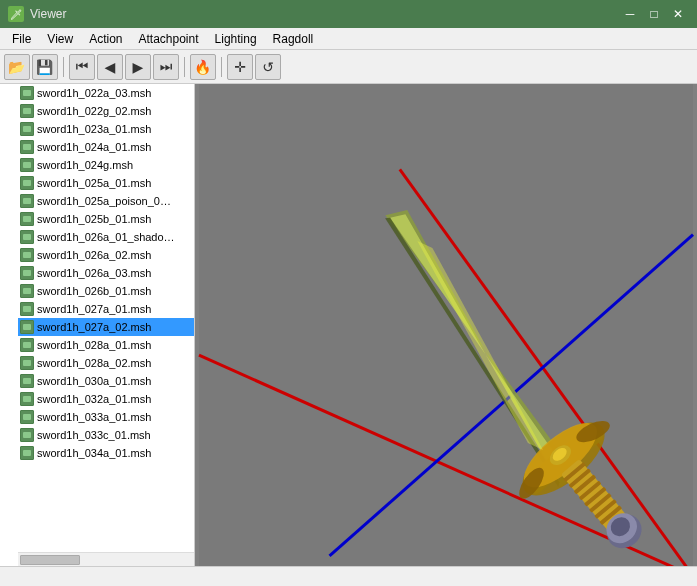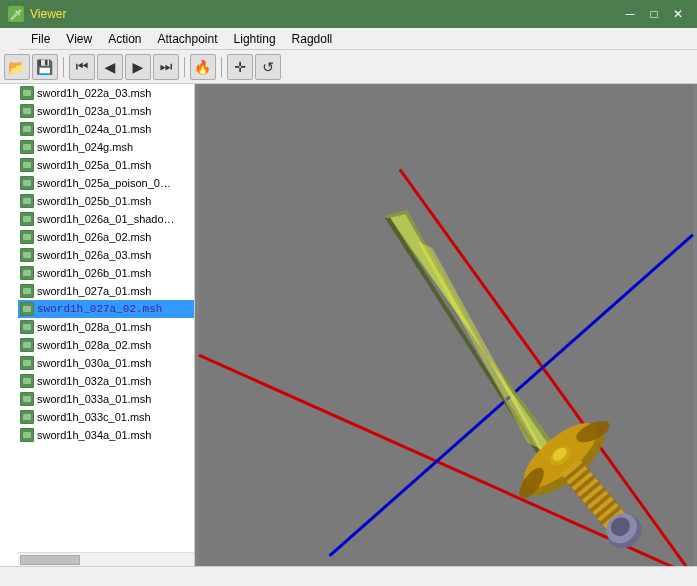--- a/index.html
+++ b/index.html
@@ -33,21 +33,21 @@
       height: 16px;
       background: #6ab04c;
       border-radius: 2px;
       display: flex;
       align-items: center;
       justify-content: center;
       font-size: 10px;
     }
     #title-text {
       font-size: 12px;
-      color: #fde047;
+      color: #e5e5e5;
     }
     #title-bar-controls {
       display: flex;
       gap: 2px;
     }
     .title-btn {
       width: 22px;
       height: 22px;
       background: transparent;
       border: none;
@@ -61,21 +61,20 @@
     }
 
     
     #menu-bar {
       background: #f0f0f0;
       border-bottom: 1px solid #ccc;
       display: flex;
       align-items: center;
       height: 22px;
       padding: 0 4px;
-      margin-left: 19px;
     }
     .menu-item {
       padding: 2px 8px;
       cursor: pointer;
       border-radius: 2px;
       color: #000;
     }
 
     
     #toolbar {
@@ -144,22 +143,21 @@
       display: flex;
       align-items: center;
       height: 18px;
       padding: 0 2px;
       cursor: pointer;
       white-space: nowrap;
       overflow: hidden;
     }
     .list-item.selected {
       background: #3399ff;
-      color: #4c1d95;
-      font-family: Liberation Mono, monospace;
+      color: #000000;
     }
     .list-item-icon {
       width: 14px;
       height: 14px;
       min-width: 14px;
       background: #5a8f5a;
       border: 1px solid #4a7f4a;
       border-radius: 1px;
       margin-right: 3px;
       display: flex;
@@ -262,20 +260,24 @@
 <div id="main-content">
 
   <div id="sidebar">
     <div id="sidebar-list">
     <div class="list-item">
           <div class="list-item-icon"></div>
           <span class="list-item-label">sword1h_022a_03.msh</span>
         </div>
         <div class="list-item">
           <div class="list-item-icon"></div>
+          <span class="list-item-label">sword1h_022g_02.msh</span>
+        </div>
+        <div class="list-item">
+          <div class="list-item-icon"></div>
           <span class="list-item-label">sword1h_023a_01.msh</span>
         </div>
         <div class="list-item">
           <div class="list-item-icon"></div>
           <span class="list-item-label">sword1h_024a_01.msh</span>
         </div>
         <div class="list-item">
           <div class="list-item-icon"></div>
           <span class="list-item-label">sword1h_024g.msh</span>
         </div>

